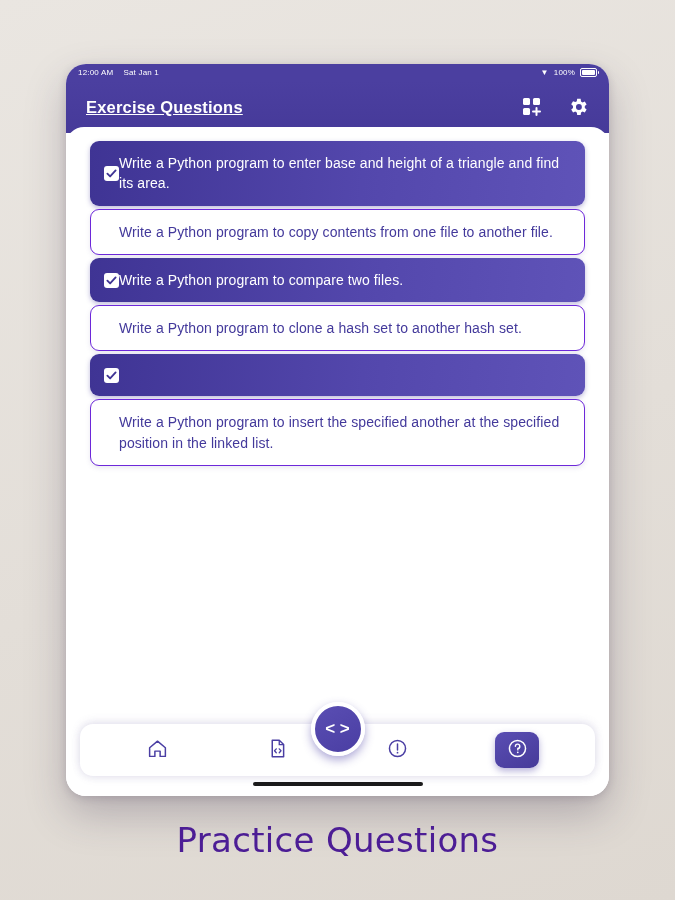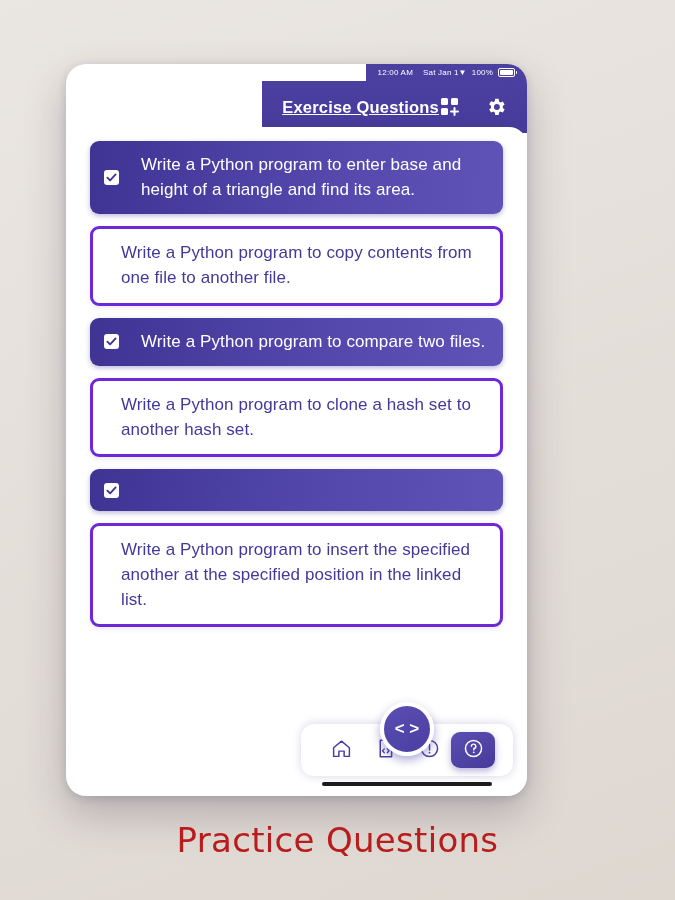--- a/index.html
+++ b/index.html
@@ -17,29 +17,28 @@
   .screen-bg {
     position: absolute;
     inset: 0;
     background: linear-gradient(160deg, #eae6e1 0%, #e3ded8 55%, #ded8d1 100%);
   }
   
   .device {
     position: absolute;
     left: 66px;
     top: 64px;
-    width: 461px;
+    width: 543px;
     height: 732px;
     background: #ffffff;
     border-radius: 20px;
     box-shadow: 0 18px 40px rgba(60,50,80,0.28), 0 2px 8px rgba(60,50,80,0.18);
     overflow: hidden;
     display: flex;
     flex-direction: column;
-    align-items: flex-end;
   }
   
   .statusbar {
     height: 17px;
     background: #4b3fa0;
     color: #ffffff;
     font-size: 8px;
     display: flex;
     align-items: center;
     padding: 0 12px;
@@ -103,40 +102,40 @@
     background: #ffffff;
     border-top-left-radius: 18px;
     border-top-right-radius: 18px;
     margin-top: -6px;
     padding: 14px 24px 0 24px;
     overflow: hidden;
     position: relative;
   }
   .q-card {
     border-radius: 9px;
-    margin-bottom: 12px;
+    margin-bottom: 3px;
     padding: 12px 14px;
     display: flex;
     align-items: center;
-    gap: 22px;
+    gap: 0;
     min-height: 42px;
     box-sizing: border-box;
-    font-size: 17px;
+    font-size: 14px;
     line-height: 1.45;
     letter-spacing: 0.1px;
   }
   .q-card.selected {
     background: linear-gradient(95deg, #3f3494 0%, #5347ac 55%, #5f53b8 100%);
     color: #ffffff;
     box-shadow: 0 2px 5px rgba(70,58,153,0.35);
   }
   .q-card.plain {
     background: #ffffff;
     color: #43399b;
-    border: 3px solid #6d28d9;
+    border: 1px solid #6d28d9;
     box-shadow: 0 2px 5px rgba(120,110,170,0.16);
     padding-left: 28px;
   }
   .checkbox {
     width: 15px; height: 15px;
     border-radius: 3px;
     background: #ffffff;
     flex: 0 0 auto;
     display: flex;
     align-items: center;
@@ -199,21 +198,21 @@
     border-radius: 3px;
     margin: 6px auto 0 auto;
   }
   
   .caption {
     position: absolute;
     left: 0; right: 0;
     top: 820px;
     text-align: center;
     font-size: 34px;
-    color: #b91c1c;
+    color: #4c1d95;
     font-family: "DejaVu Sans", sans-serif;
     letter-spacing: 0.3px;
   }
 </style>
 </head>
 <body>
 
 <div class="screen-bg"></div>
 
 <div class="device">

